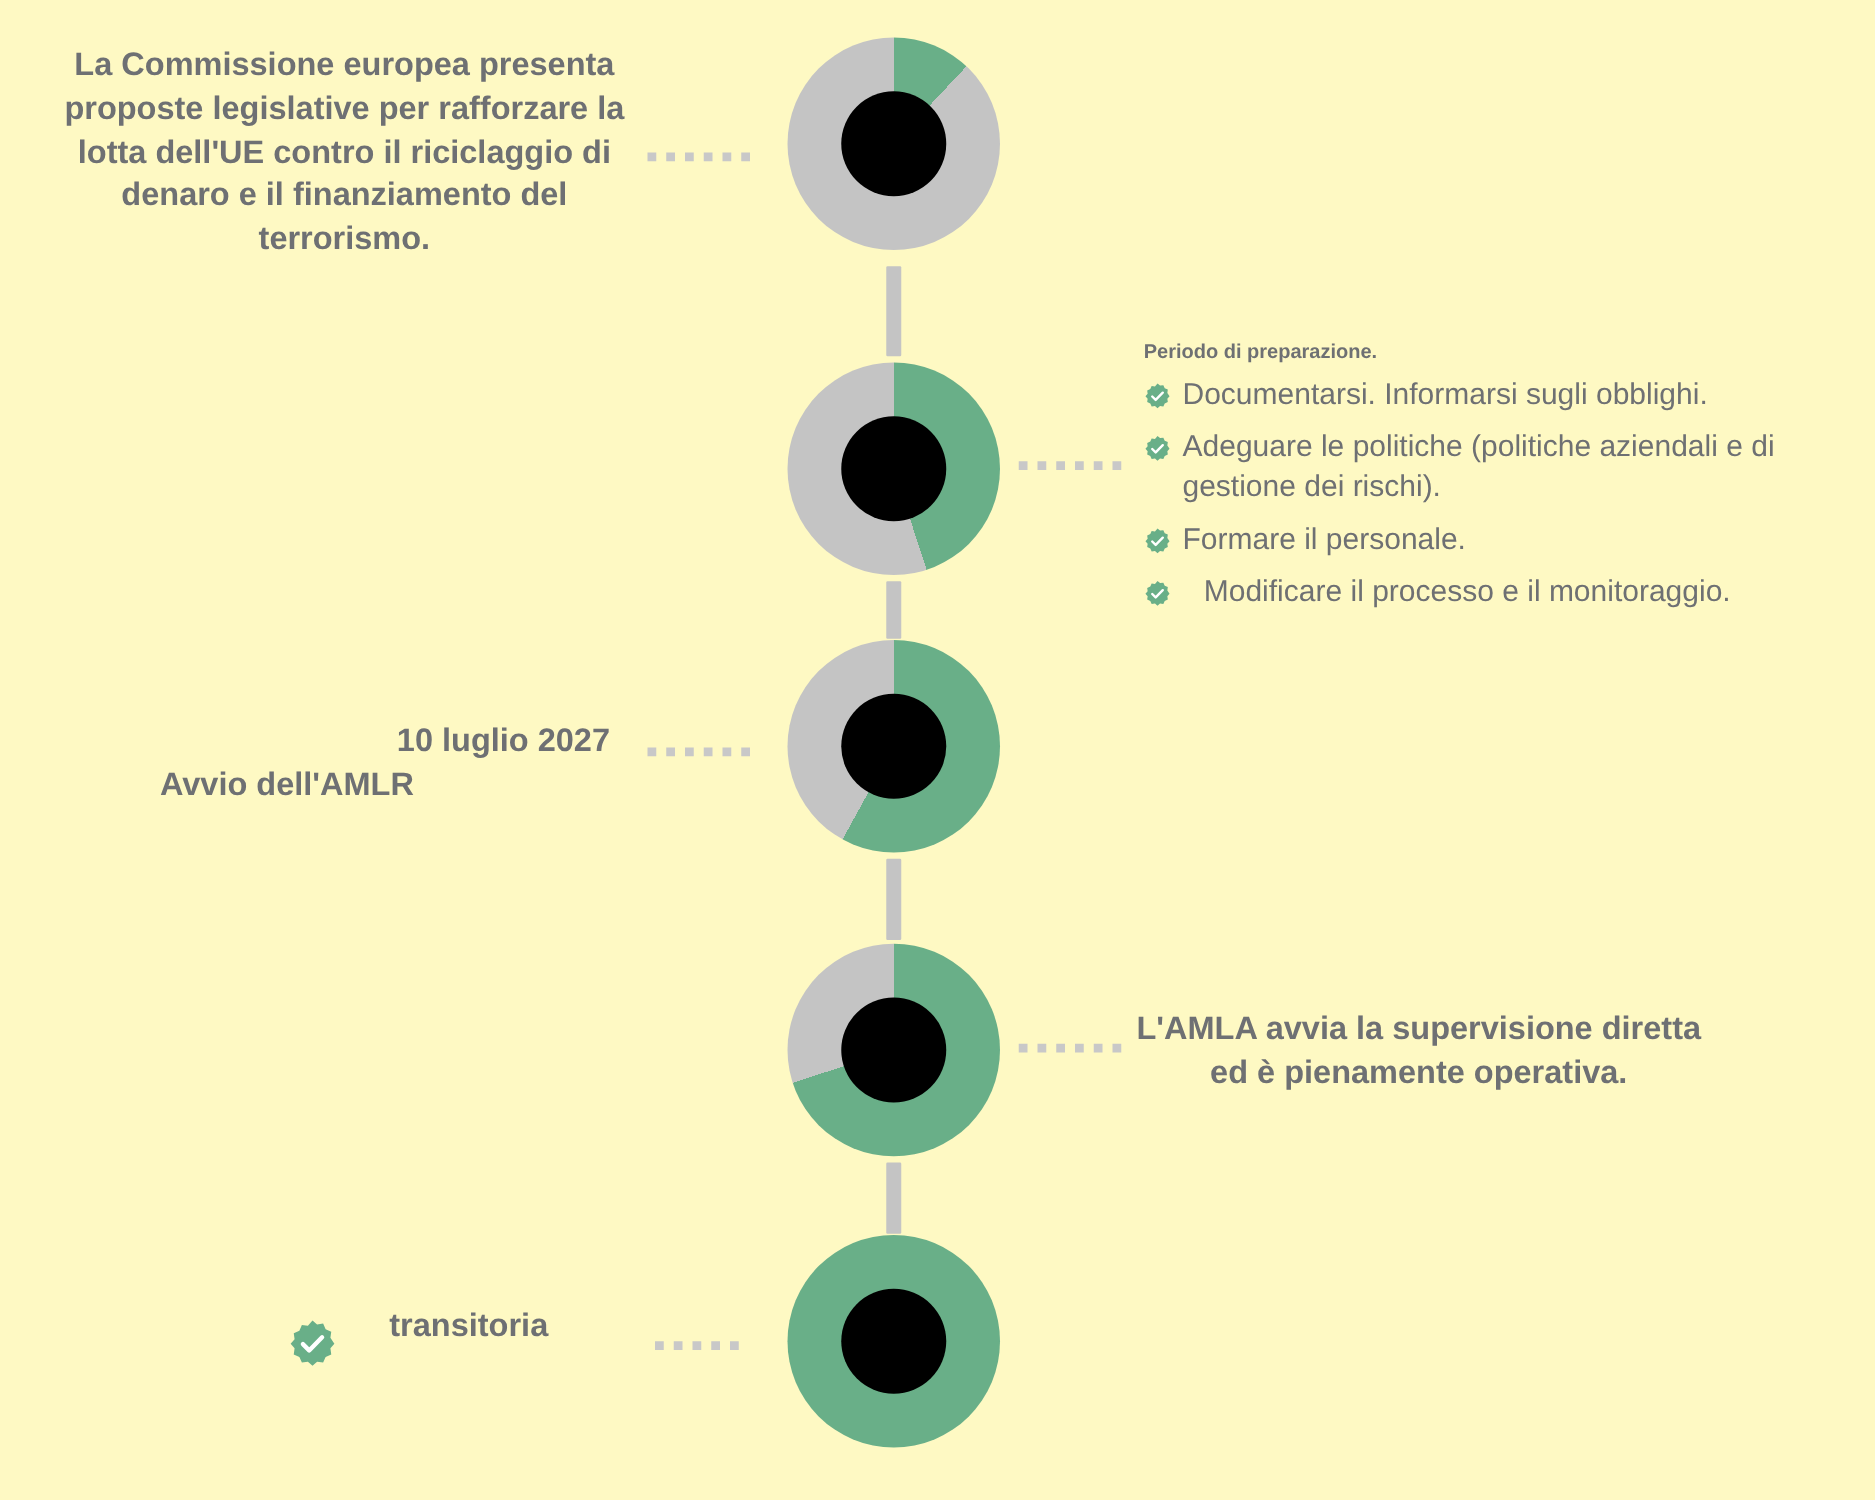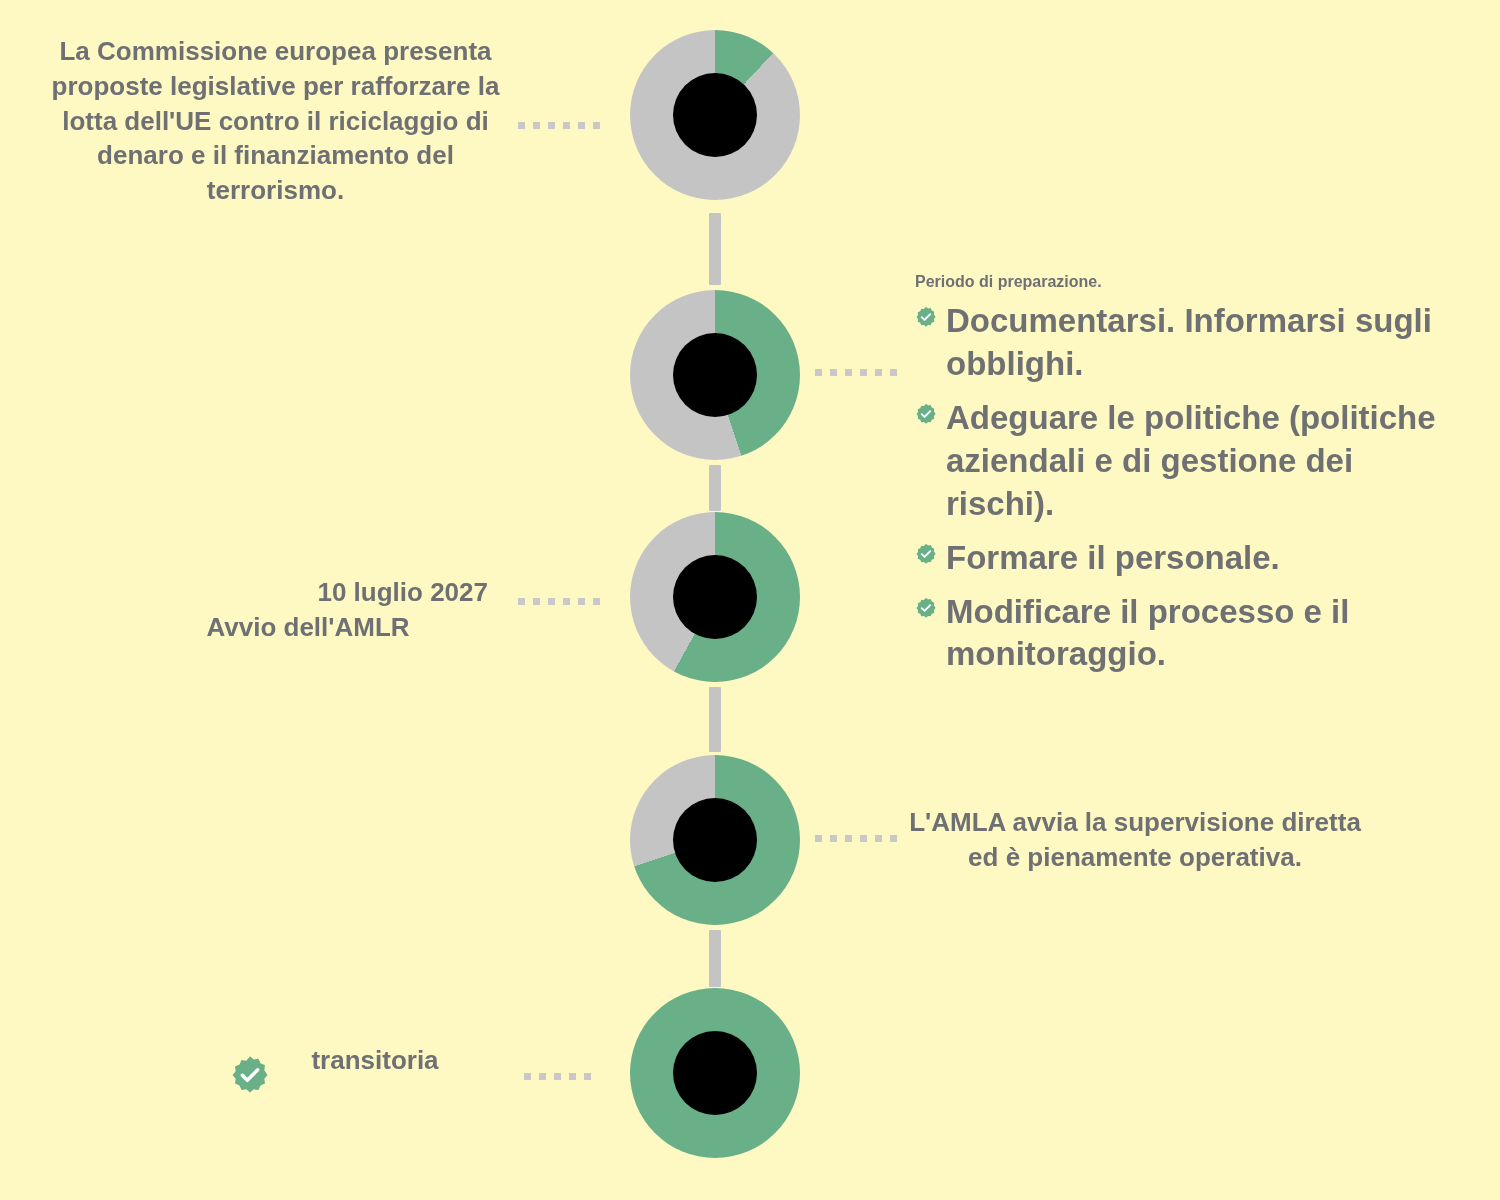--- a/index.html
+++ b/index.html
@@ -86,26 +86,26 @@
   }
   .check-list {
     list-style: none;
     margin: 0;
     padding: 0;
   }
   .check-list li {
     display: flex;
     align-items: flex-start;
     margin-bottom: 11px;
-    font-size: 33px;
+    font-size: 24px;
     line-height: 1.3;
-    font-weight: 700;
+    font-weight: 400;
     color: #6e7073;
   }
-  .check-list li:last-child { margin-bottom: 0; }
+  .check-list li:last-child { margin-bottom: 0; gap: 17px; }
 
   .badge {
     flex: 0 0 auto;
     width: 22px;
     height: 22px;
     margin-right: 9px;
     margin-top: 6px;
   }
   .badge svg { display: block; width: 100%; height: 100%; }
 
@@ -210,21 +210,21 @@
     <i></i>
       <i></i>
       <i></i>
       <i></i>
       <i></i>
       <i></i>
   </div>
 
   <div style="position:absolute; left:128px; top:575px; width:360px; text-align:right;">
     <div class="text-block" style="position:static; width:100%; text-align:right;">10 luglio 2027</div>
-    <div class="text-block" style="position:static; width:100%; text-align:center;">Avvio dell'AMLR</div>
+    <div class="text-block" style="position:static; width:100%; text-align:left;">Avvio dell'AMLR</div>
   </div>
 
   <div class="node" style="top:755px;">
     <div class="donut" style="background: conic-gradient(rgb(105, 175, 136) 0deg, rgb(105, 175, 136) 252deg, rgb(196, 196, 196) 252deg, rgb(196, 196, 196) 360deg);">
         <div class="hole"></div>
       </div>
   </div>
 
   <div class="leader" style="left:815px; top:835px;">
     <i></i>

